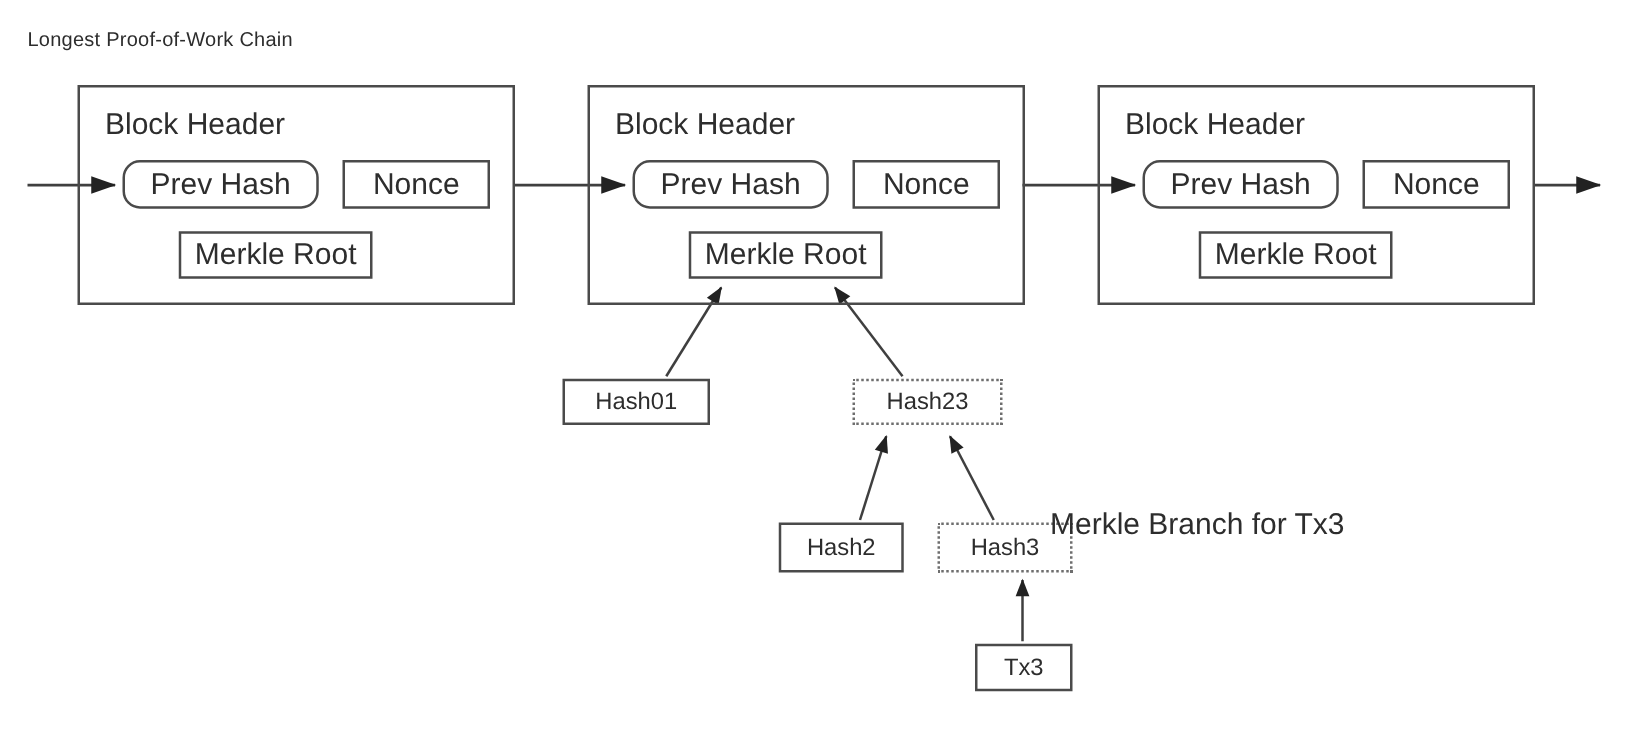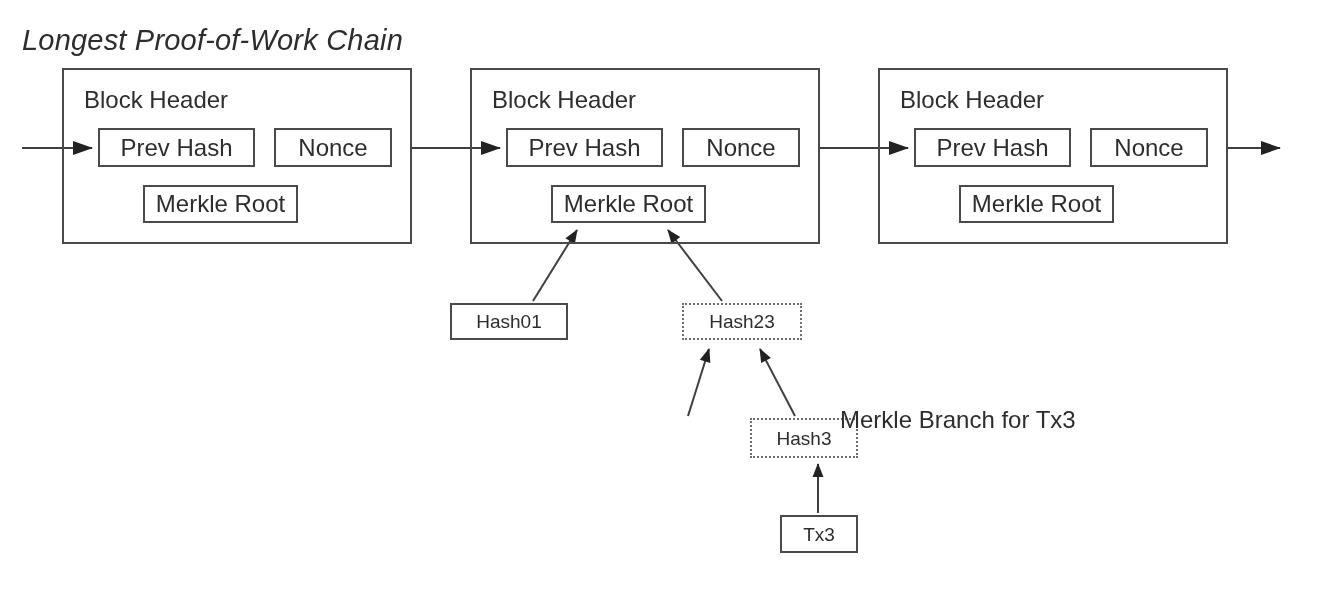--- a/index.html
+++ b/index.html
@@ -13,21 +13,21 @@
   .canvas{
     position:relative;
     width:1318px;height:590px;
     background:var(--bg);
     font-family:"Liberation Sans","DejaVu Sans",sans-serif;
     color:var(--text);
     overflow:hidden;
   }
   .title{
     position:absolute;left:22px;top:24px;
-    font-size:29px;letter-spacing:0.2px;font-style:italic;
+    font-size:16px;letter-spacing:0.2px;
   }
   svg.connectors{
     position:absolute;left:0;top:0;width:1318px;height:590px;
     pointer-events:none;
   }
   svg.connectors line{stroke:var(--line);}
   svg.connectors .ah{fill:#222;}
   .block{
     position:absolute;
     width:346px;height:172px;
@@ -38,21 +38,21 @@
     position:absolute;left:20px;top:16px;
     font-size:24px;
   }
   .node{
     position:absolute;
     border:2px solid var(--border);
     display:flex;align-items:center;justify-content:center;
     font-size:24px;line-height:1;
     background:var(--bg);
   }
-  .prev-hash{left:34px;top:58px;width:153px;height:35px;}
+  .prev-hash{left:34px;top:58px;width:153px;height:35px;border-radius:14px;}
   .nonce{left:210px;top:58px;width:114px;height:35px;}
   .merkle-root{left:79px;top:115px;width:151px;height:34px;}
   .leaf{
     position:absolute;
     border:2px solid var(--border);
     display:flex;align-items:center;justify-content:center;
     font-size:19px;line-height:1;
     background:var(--bg);
   }
   .leaf.dotted{border:2px dotted var(--dotted);}
@@ -112,18 +112,19 @@
 
   <div class="block" style="left:878px;top:68px;">
     <div class="block-label">Block Header</div>
     <div class="node prev-hash">Prev Hash</div>
     <div class="node nonce">Nonce</div>
     <div class="node merkle-root">Merkle Root</div>
   </div>
 
   <div class="leaf hash01">Hash01</div>
   <div class="leaf dotted hash23">Hash23</div>
+  <div class="leaf hash2">Hash2</div>
   <div class="leaf dotted hash3">Hash3</div>
   <div class="leaf tx3">Tx3</div>
 
   <div class="branch-caption">Merkle Branch for Tx3</div>
 
 </div>
 
 </body></html>

